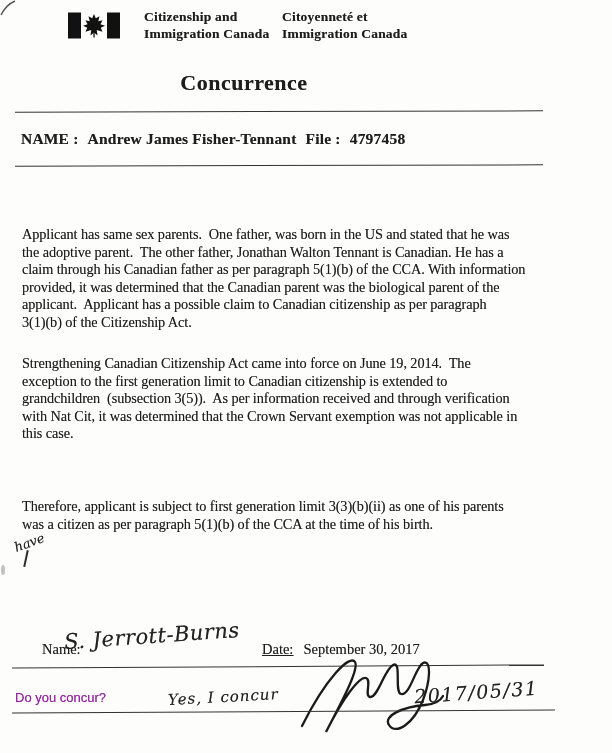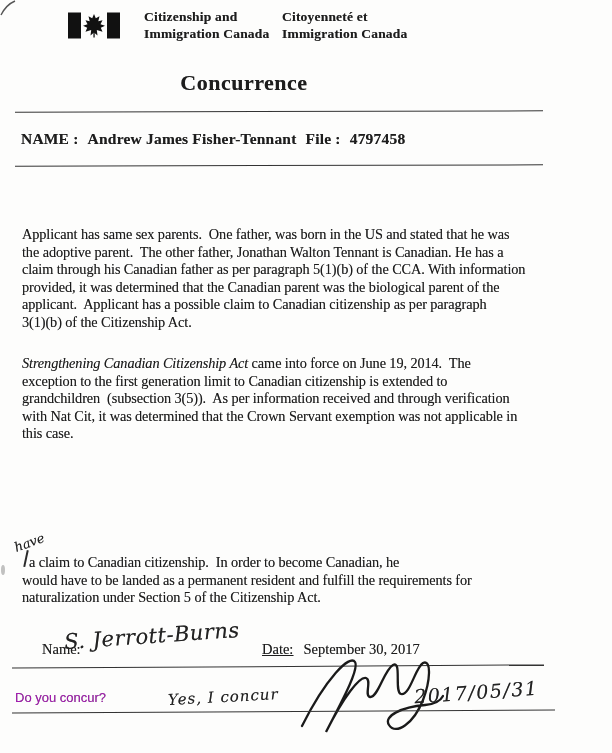--- a/index.html
+++ b/index.html
@@ -36,21 +36,21 @@
   .para {
     position:absolute; left:22px; width:560px;
     font-size:14.3px; line-height:17.6px; letter-spacing:-0.1px;
     white-space:pre;
   }
   .para-1 { top:188px; }
   .para-2 { top:226px; }
   .para-3 { top:355px; }
   .para-4 { top:498px; }
   .para-5 { top:553px; }
-  .italic { font-style:italic; }
+  .italic { }
   
   .insert { position:relative; display:inline-block; width:7px; height:14px; vertical-align:baseline; }
   .insert-caret { position:absolute; left:3px; top:-3px; width:1.6px; height:17px; background:#2a2a2a; transform:rotate(12deg); }
   .insert-word {
     position:absolute; left:-8px; top:-19px;
     font-family:"DejaVu Serif", serif; font-style:italic;
     font-size:13px; white-space:nowrap; transform:rotate(-20deg); color:#232323;
   }
   
   .hand { font-family:"DejaVu Serif", serif; font-style:italic; color:#222; }
@@ -102,23 +102,23 @@
 the adoptive parent.  The other father, Jonathan Walton Tennant is Canadian. He has a
 claim through his Canadian father as per paragraph 5(1)(b) of the CCA. With information
 provided, it was determined that the Canadian parent was the biological parent of the
 applicant.  Applicant has a possible claim to Canadian citizenship as per paragraph
 3(1)(b) of the Citizenship Act.</div>
   <div class="para para-3"><span class="italic">Strengthening Canadian Citizenship Act</span><span> came into force on June 19, 2014.  The
 exception to the first generation limit to Canadian citizenship is extended to
 grandchildren  (subsection 3(5)).  As per information received and through verification
 with Nat Cit, it was determined that the Crown Servant exemption was not applicable in
 this case.</span></div>
-  <div class="para para-5"><span class="insert"><span class="insert-caret"></span><span class="insert-word hand">have</span></span><span>a claim to Canadian citizenship.  In order to become Canadian, he
-would have to be landed as a permanent resident and fulfill the requirements for
-naturalization under Section 5 of the Citizenship Act.</span></div>
+  <div class="para para-4">Therefore, applicant is subject to first generation limit 3(3)(b)(ii) as one of his parents
+was a citizen as per paragraph 5(1)(b) of the CCA at the time of his birth.</div>
+  <div class="para para-5"><span class="insert"><span class="insert-caret"></span><span class="insert-word hand">have</span></span></div>
 
   <div class="signoff-name-label">Name:</div>
   <div class="signoff-signature hand">S. Jerrott-Burns</div>
   <div class="signoff-date"><span class="lbl">Date:</span><span>September 30, 2017</span></div>
 
   <div class="hline hline-3"></div>
 
   <div class="concur-q">Do you concur?</div>
   <div class="concur-answer hand">Yes, I concur</div>
   <svg class="concur-sig" width="150" height="90" viewBox="0 0 150 90">

